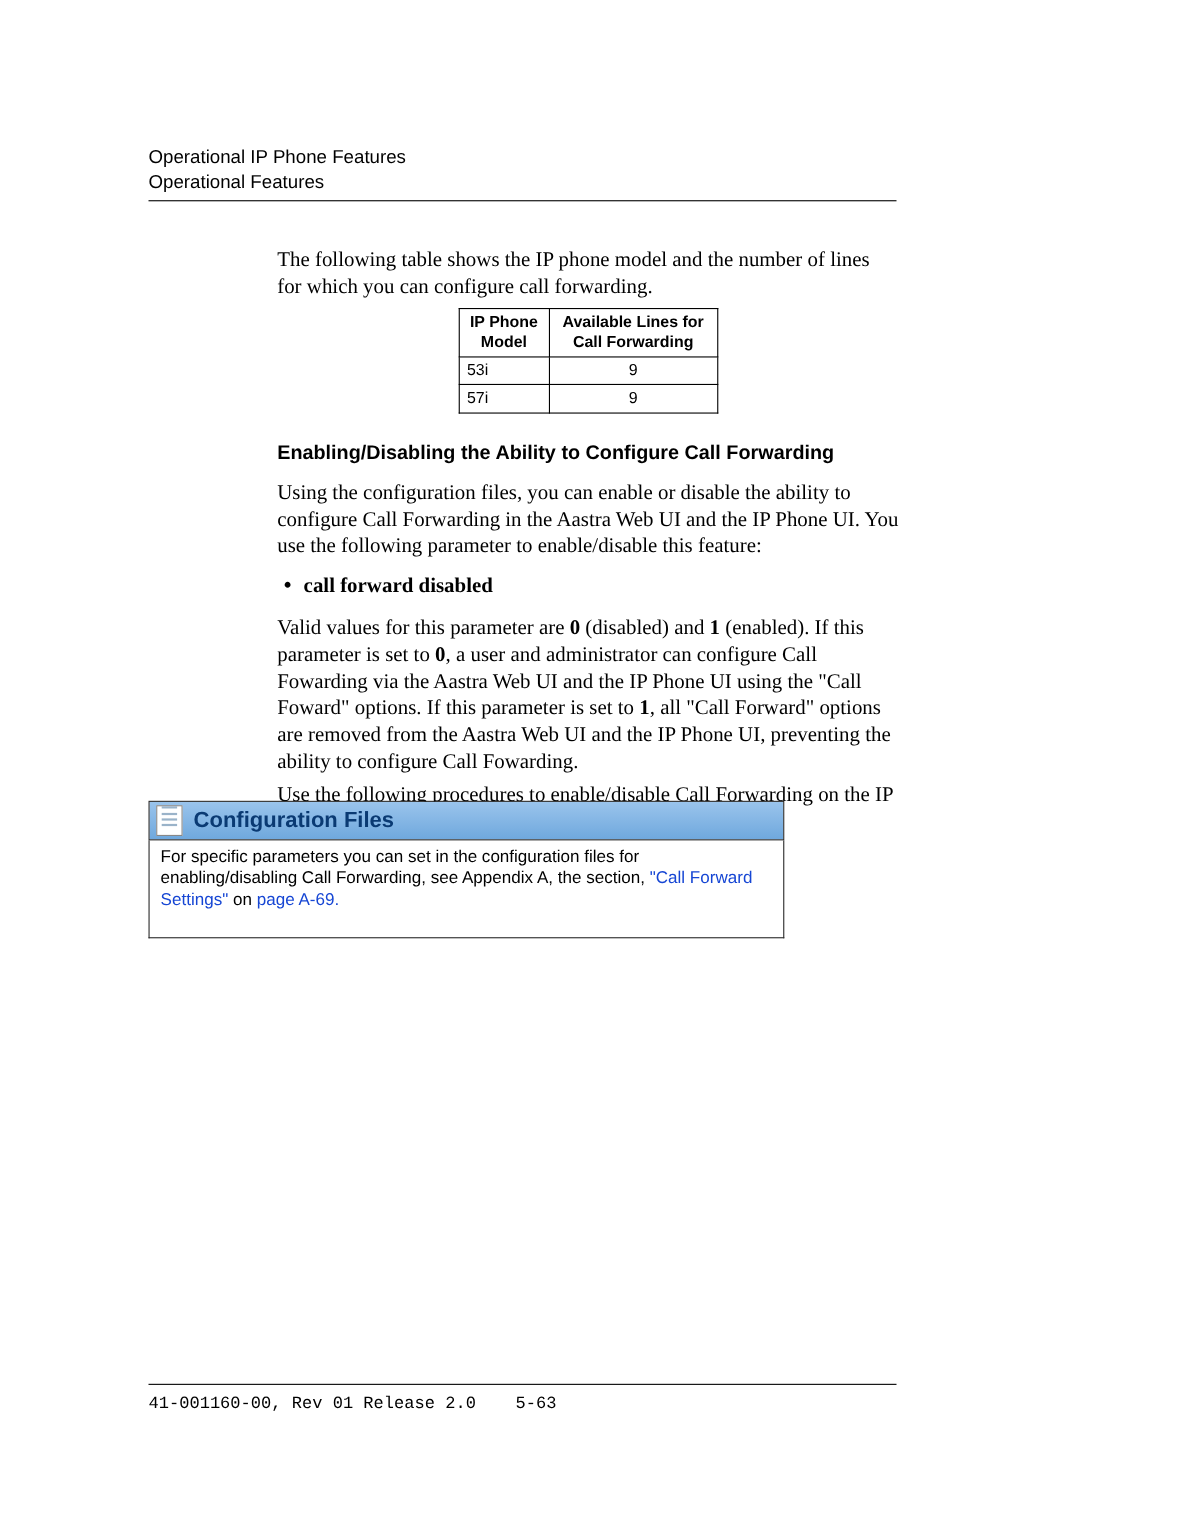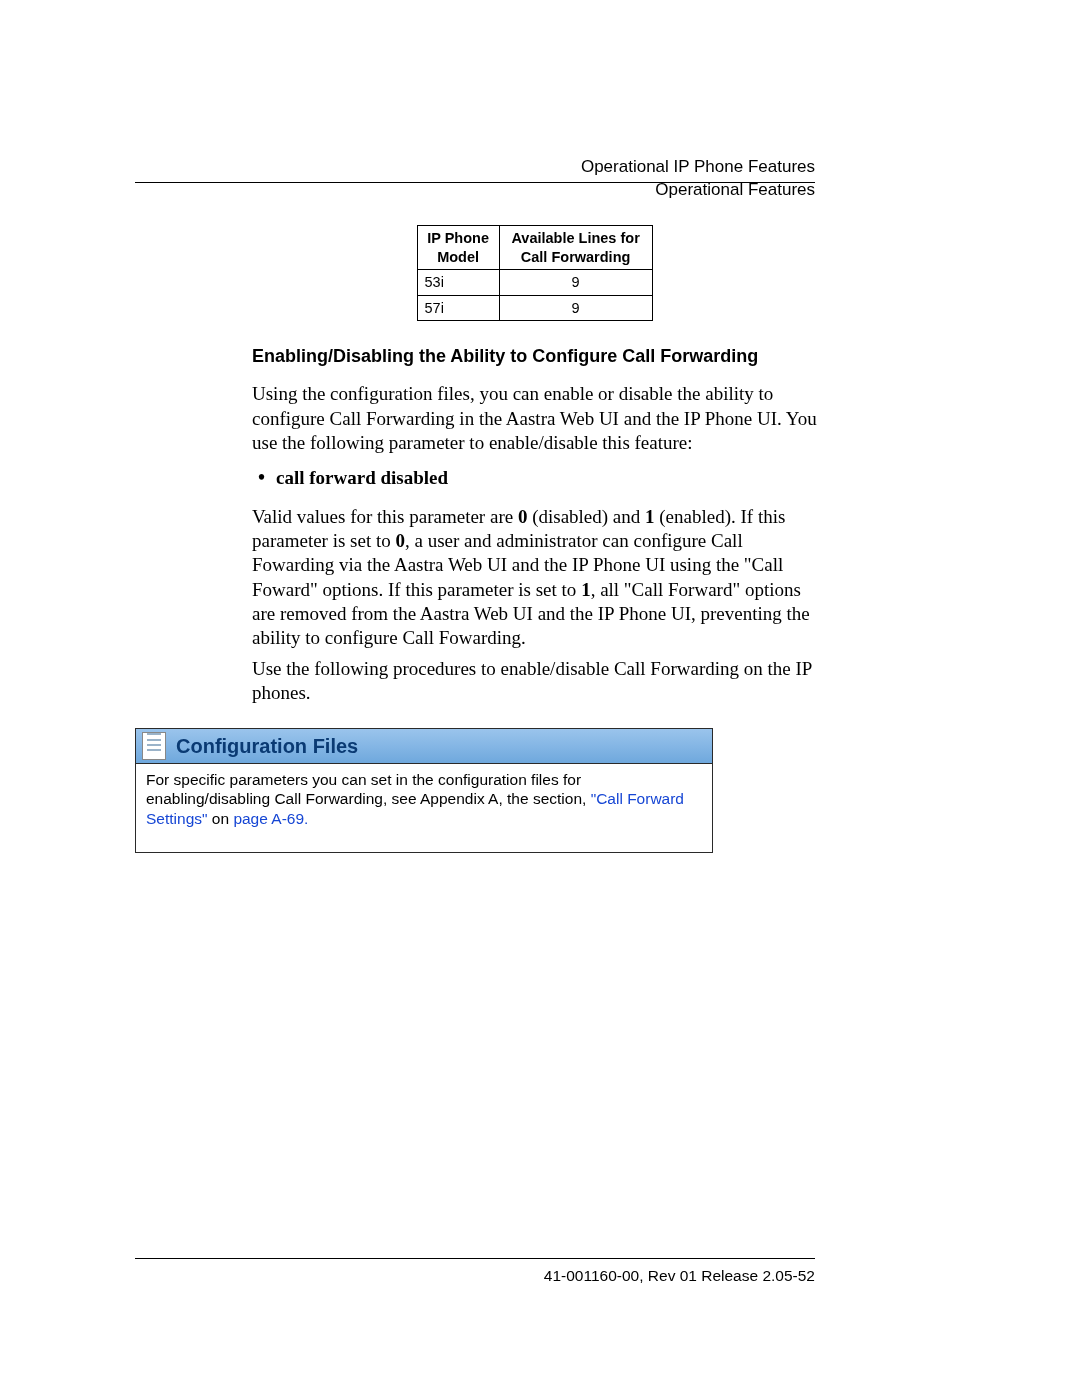--- a/index.html
+++ b/index.html
@@ -16,28 +16,27 @@
   .page {
     position: absolute;
     left: 135px;
     top: 0;
     width: 810px;
     height: 1397px;
   }
   
   .hdr {
     position: absolute;
-    top: 156px;
+    top: 132px;
     left: 0;
     width: 680px;
     font-family: Arial, Helvetica, sans-serif;
     font-size: 17px;
     line-height: 1.35;
     color: #000;
-    text-align: right;
   }
   .hdr-rule {
     position: absolute;
     top: 182px;
     left: 0;
     width: 680px;
     border-top: 1.5px solid #000;
   }
   
   .sidecap {
@@ -150,40 +149,42 @@
     left: 0;
     bottom: 138px;
     width: 680px;
     border-top: 1.5px solid #000;
   }
   .ftr {
     position: absolute;
     left: 0;
     bottom: 112px;
     width: 680px;
-    font-family: Liberation Sans, sans-serif;
+    font-family: Liberation Mono, monospace;
     font-size: 15.5px;
     display: flex;
-    justify-content: flex-end;
+    justify-content: flex-start;
+    gap: 36px;
   }
 </style>
 </head>
 <body>
 
 <div class="page">
 
   <div class="hdr">
     <div>Operational IP Phone Features</div>
     <div>Operational Features</div>
   </div>
   <div class="hdr-rule"></div>
 
   <div class="sidecap">Operational IP Phone Features</div>
 
   <div class="content">
+    <p class="intro">The following table shows the IP phone model and the number of lines for which you can configure call forwarding.</p>
 
     <table class="iptab">
       <thead>
         <tr>
           <th>IP Phone Model</th>
           <th>Available Lines for Call Forwarding</th>
         </tr>
       </thead>
       <tbody>
         <tr>
@@ -218,16 +219,16 @@
       <span class="cfg-title">Configuration Files</span>
     </div>
     <div class="cfg-body">
       <span>For specific parameters you can set in the configuration files for enabling/disabling Call Forwarding, see Appendix A, the section, </span><a href="#">"Call Forward Settings"</a><span> on </span><a href="#">page A-69.</a><span></span>
     </div>
   </div>
 
   <div class="ftr-rule"></div>
   <div class="ftr">
     <span>41-001160-00, Rev 01  Release 2.0</span>
-    <span>5-52</span>
+    <span>5-63</span>
   </div>
 
 </div>
 
 </body></html>

